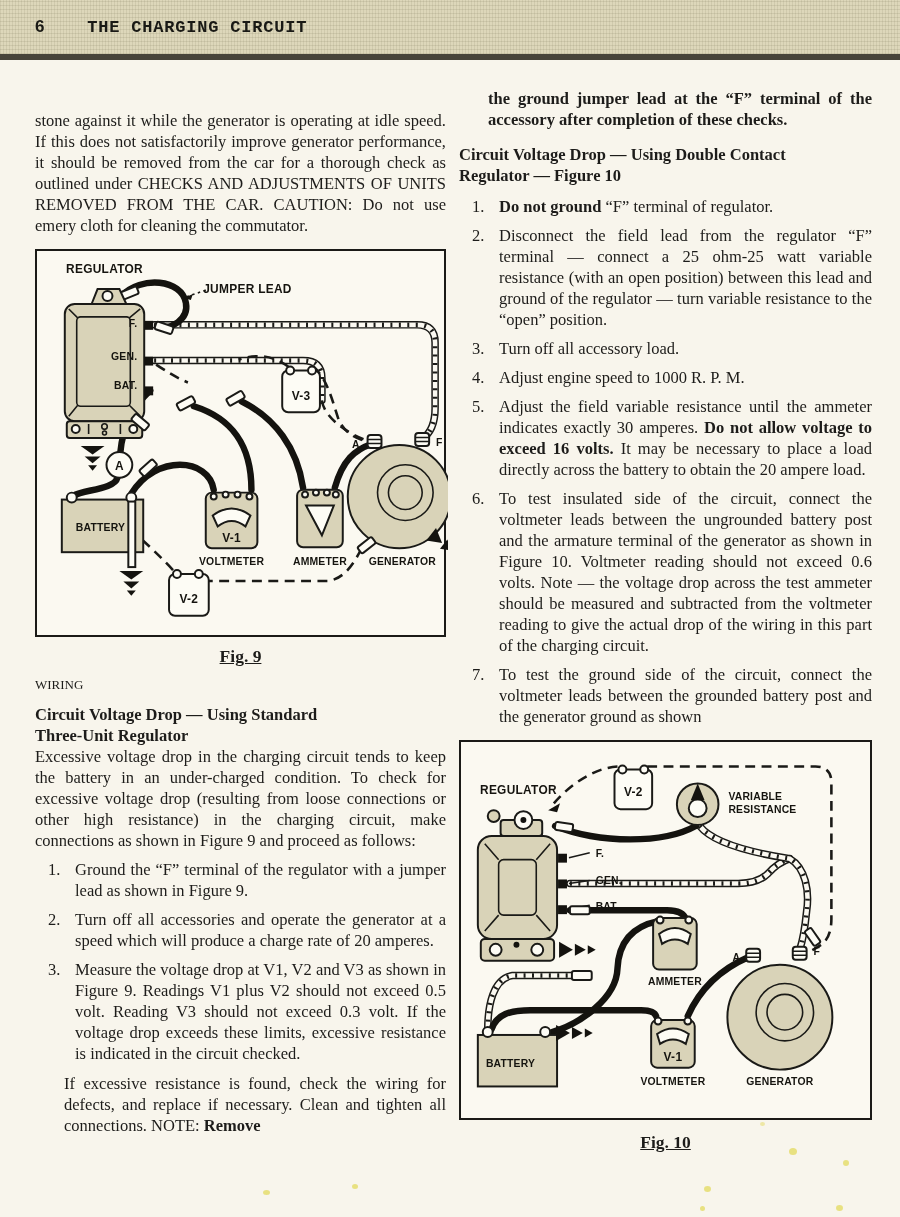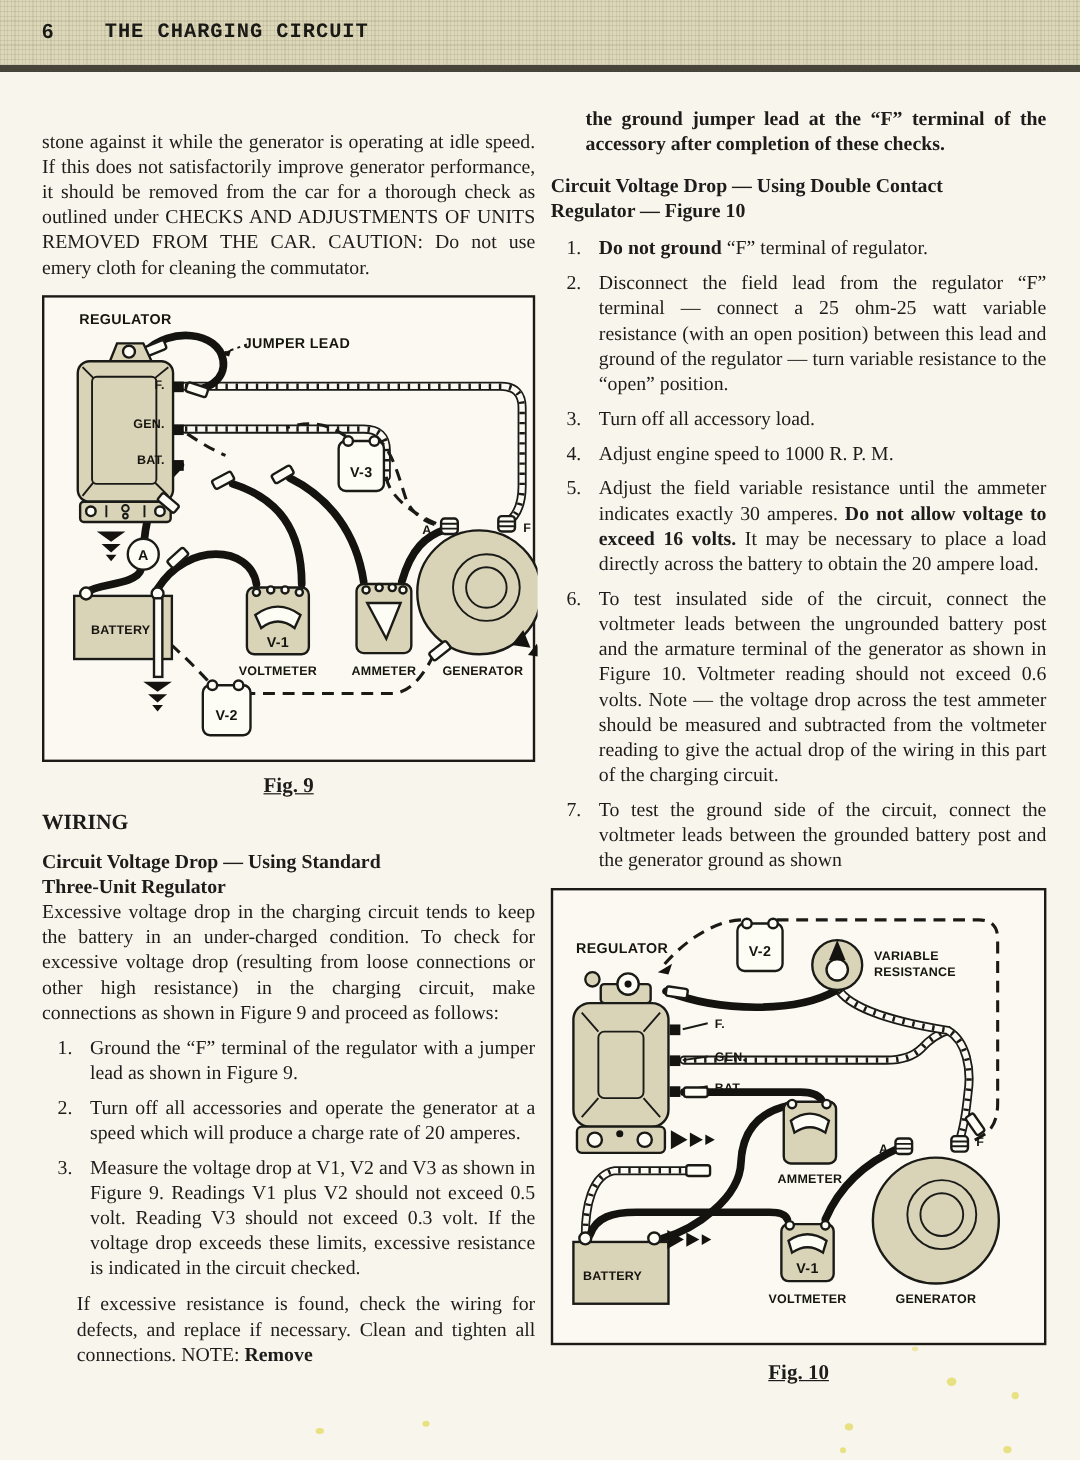--- a/index.html
+++ b/index.html
@@ -18,21 +18,21 @@
   .hright{margin-left:auto;margin-right:46px;}
   
   .cols{display:flex;gap:13px;padding:28px 28px 0 35px;align-items:center;}
   .colL{width:411px;flex:0 0 411px;}
   .colR{flex:1;min-width:0;}
   p.b{font-size:16.5px;line-height:21px;text-align:justify;margin:0;}
   .indent{padding-left:29px;}
   .bold{font-weight:700;}
   .figbox{border:2px solid #1b1a17;background:#fbf9f1;margin-top:13px;}
   .figcap{text-align:center;font-weight:700;font-size:17.5px;margin:9px 0 4px 0;text-decoration:underline;}
-  .h-wiring{font-weight:700;font-size:18px;margin:10px 0 0 0;}
+  .h-wiring{font-weight:400;font-size:13px;margin:10px 0 0 0;}
   .h-sub{font-weight:700;font-size:16.5px;line-height:21px;margin:11px 0 0 0;}
   .para-top{margin-top:10px;font-family:Liberation Serif, serif;}
   .li{position:relative;padding-left:40px;margin-top:8px;font-size:16.5px;line-height:21px;text-align:justify;}
   .li .num{position:absolute;left:13px;top:0;}
   svg text{font-family:"Liberation Sans", sans-serif;}
   .lbl{font-weight:700;font-size:10.5px;letter-spacing:.2px;fill:#15140f;}
   .lbl-lg{font-weight:700;font-size:12px;letter-spacing:.3px;fill:#15140f;}
   .comp{fill:#d9d3b8;stroke:#1a1a17;stroke-width:2;}
   .wht{fill:#fdfcf5;stroke:#1a1a17;stroke-width:2;}
   .thin{fill:none;stroke:#1a1a17;stroke-width:1.6;}

